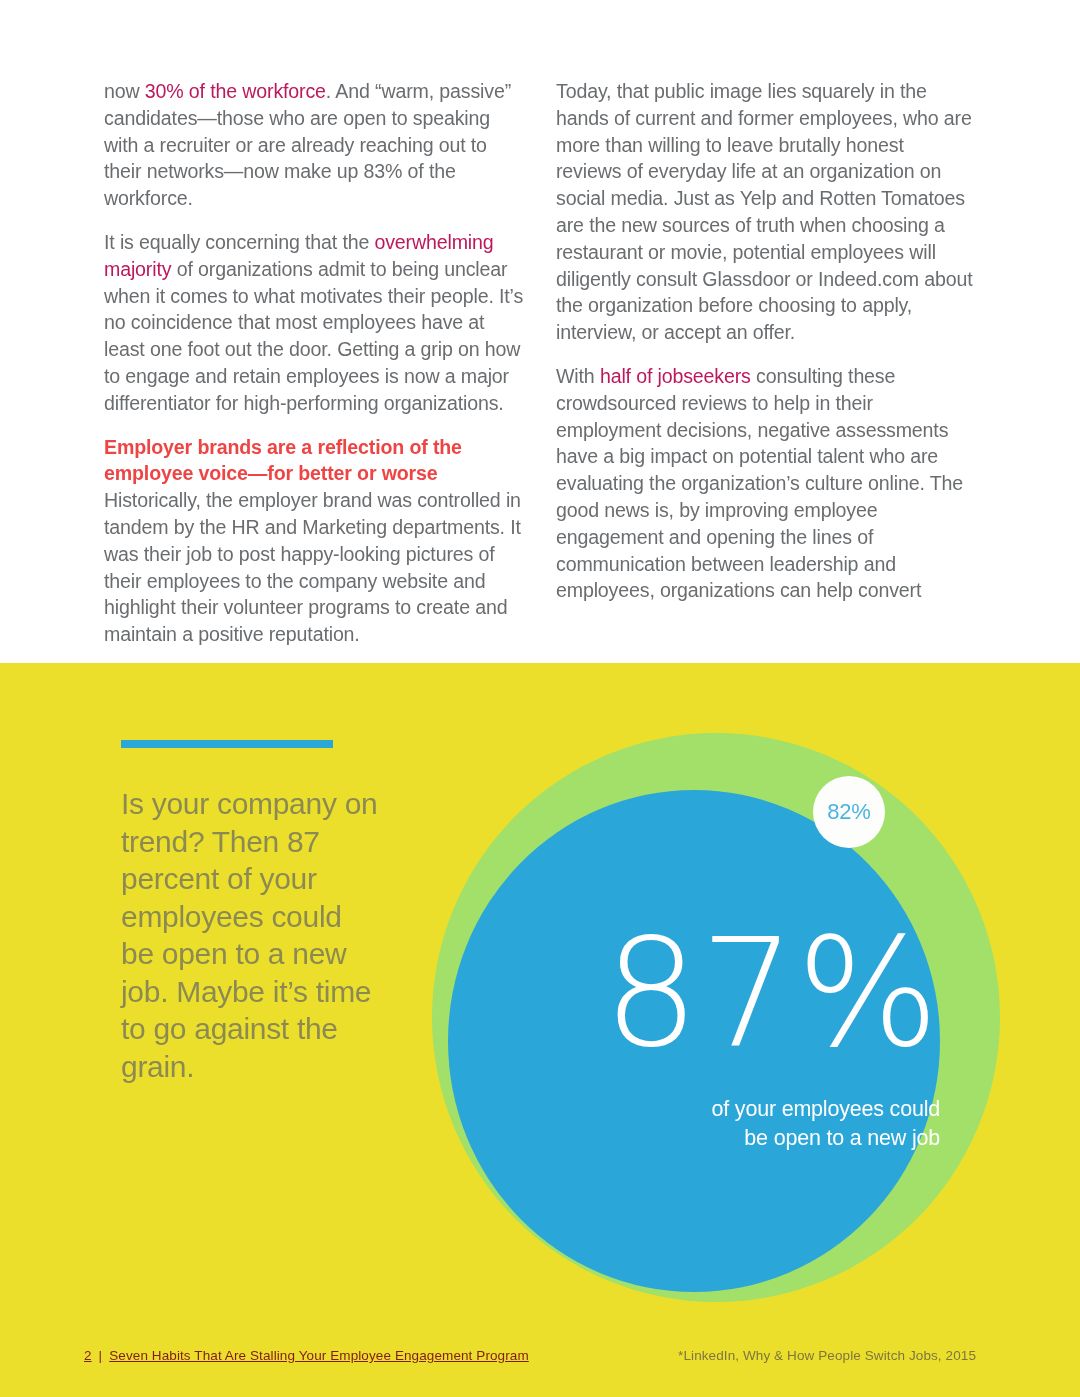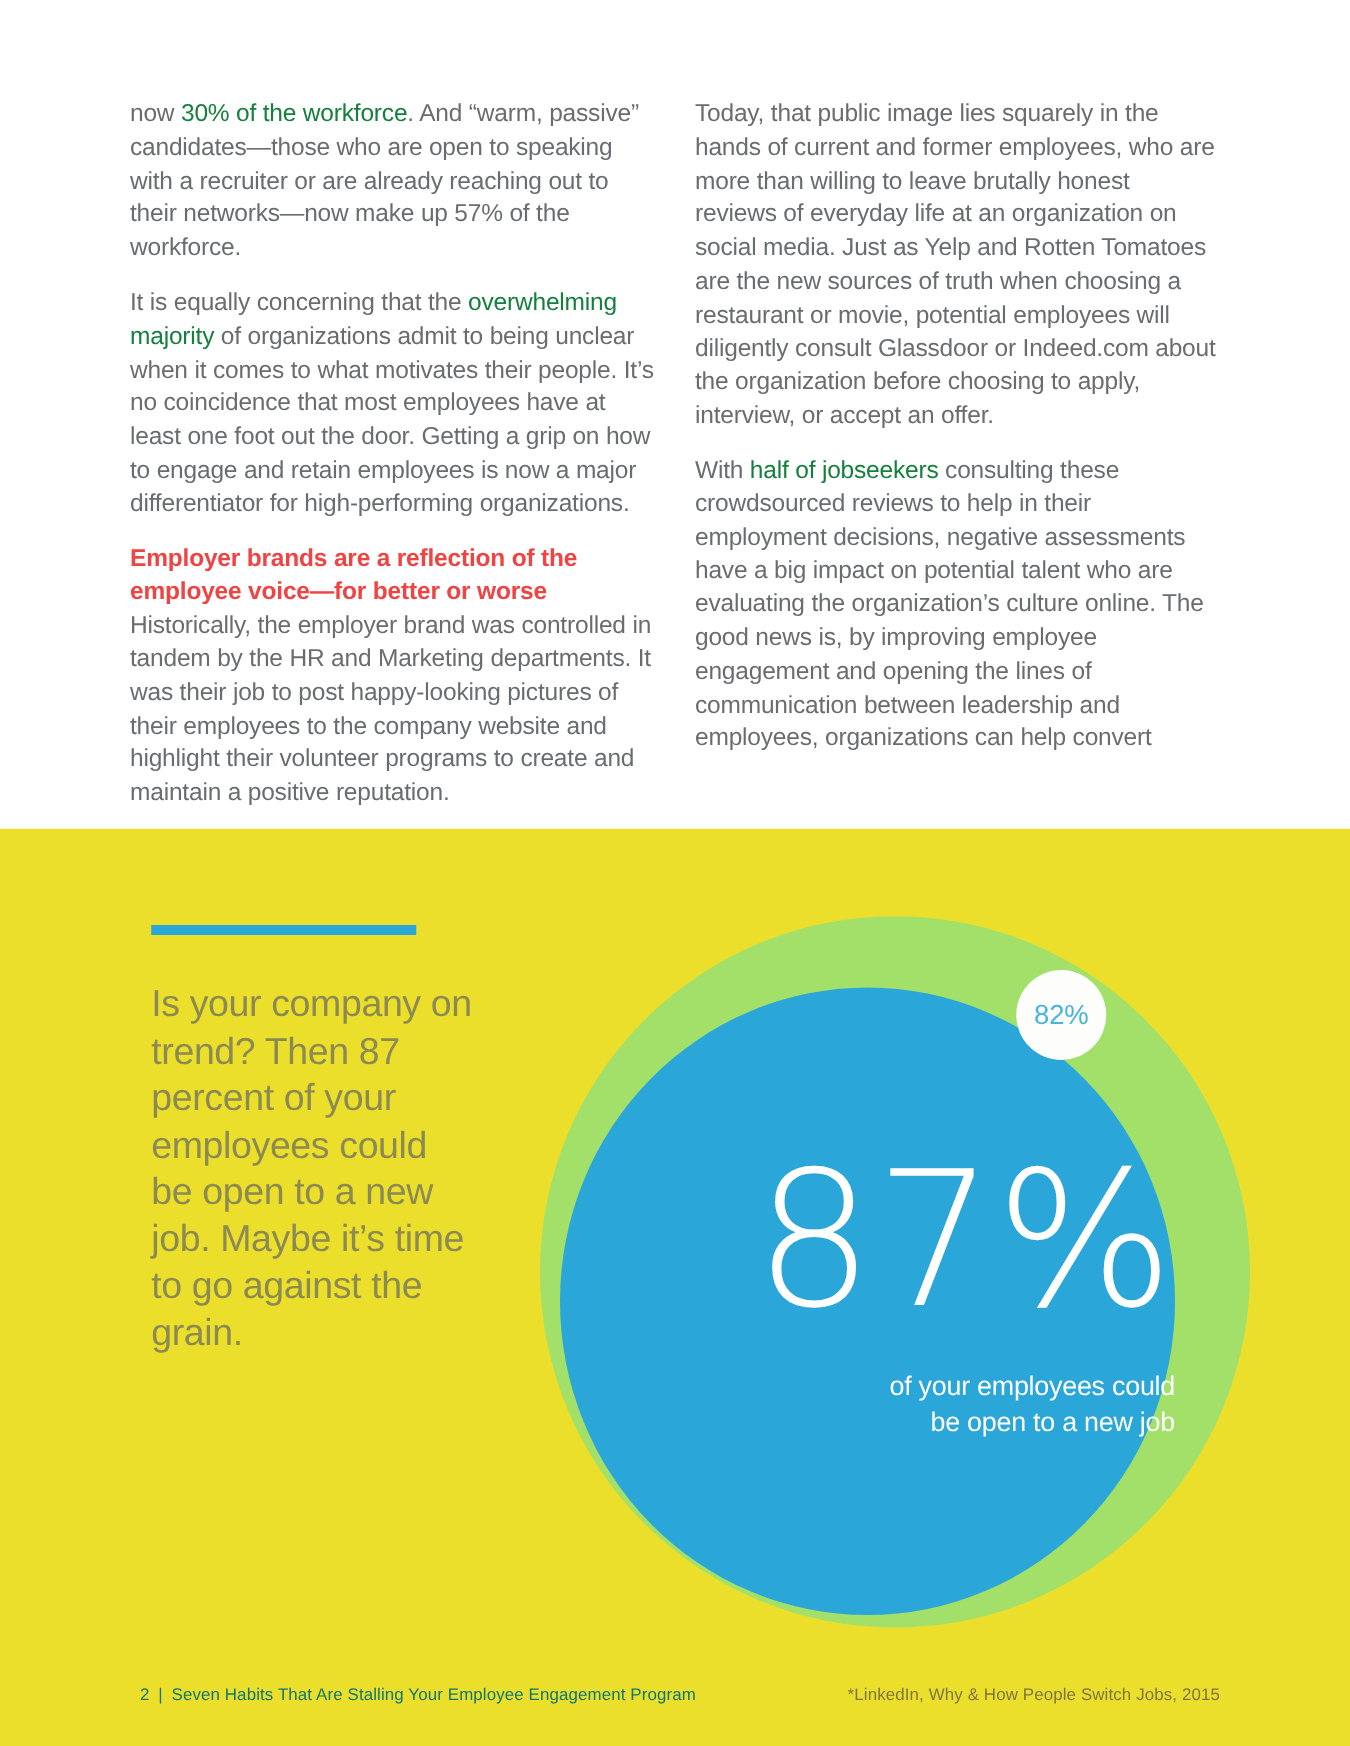--- a/index.html
+++ b/index.html
@@ -33,21 +33,21 @@
     line-height: 26.8px;
     letter-spacing: -0.15px;
   }
   .col-left  { left: 104px; }
   .col-right { left: 556px; width: 418px; }
 
   .col p { margin: 0 0 17px 0; }
   .col p:last-child { margin-bottom: 0; }
 
   .lnk {
-    color: #15803d;
+    color: #be185d;
   }
   .subhead {
     font-weight: bold;
     color: #ef4444;
   }
 
   
   .yellow-band {
     position: absolute;
     left: 0;
@@ -140,45 +140,46 @@
     text-align: right;
     color: #ffffff;
     font-size: 21.5px;
     line-height: 29px;
     letter-spacing: -0.2px;
   }
 
   
   .footer-left {
     position: absolute;
-    left: 112px;
+    left: 84px;
     top: 1348px;
-    color: #0f766e;
+    color: #7f1d1d;
     font-size: 13.5px;
     letter-spacing: 0.1px;
     white-space: nowrap;
+    text-decoration: underline;
   }
   .footer-left .pg-sep { padding: 0 7px; }
   .footer-right {
     position: absolute;
     right: 104px;
     top: 1348px;
     color: #7d7640;
     font-size: 13.5px;
     letter-spacing: 0.1px;
     white-space: nowrap;
   }
 </style>
 </head>
 <body>
 
 <div class="article">
 
   <div class="col col-left">
-    <p><span>now </span><span class="lnk">30% of the workforce</span><span>. And “warm, passive” candidates—those who are open to speaking with a recruiter or are already reaching out to their networks—now make up 57% of the workforce.</span></p>
+    <p><span>now </span><span class="lnk">30% of the workforce</span><span>. And “warm, passive” candidates—those who are open to speaking with a recruiter or are already reaching out to their networks—now make up 83% of the workforce.</span></p>
 
     <p><span>It is equally concerning that the </span><span class="lnk">overwhelming majority</span><span> of organizations admit to being unclear when it comes to what motivates their people. It’s no coincidence that most employees have at least one foot out the door. Getting a grip on how to engage and retain employees is now a major differentiator for high-performing organizations.</span></p>
 
     <p><span class="subhead">Employer brands are a reflection of the employee voice—for better or worse</span><br><span>Historically, the employer brand was controlled in tandem by the HR and Marketing departments. It was their job to post happy-looking pictures of their employees to the company website and highlight their volunteer programs to create and maintain a positive reputation.</span></p>
   </div>
 
   <div class="col col-right">
     <p>Today, that public image lies squarely in the hands of current and former employees, who are more than willing to leave brutally honest reviews of everyday life at an organization on social media. Just as Yelp and Rotten Tomatoes are the new sources of truth when choosing a restaurant or movie, potential employees will diligently consult Glassdoor or Indeed.com about the organization before choosing to apply, interview, or accept an offer.</p>
 
     <p><span>With </span><span class="lnk">half of jobseekers</span><span> consulting these crowdsourced reviews to help in their employment decisions, negative assessments have a big impact on potential talent who are evaluating the organization’s culture online. The good news is, by improving employee engagement and opening the lines of communication between leadership and employees, organizations can help convert</span></p>

